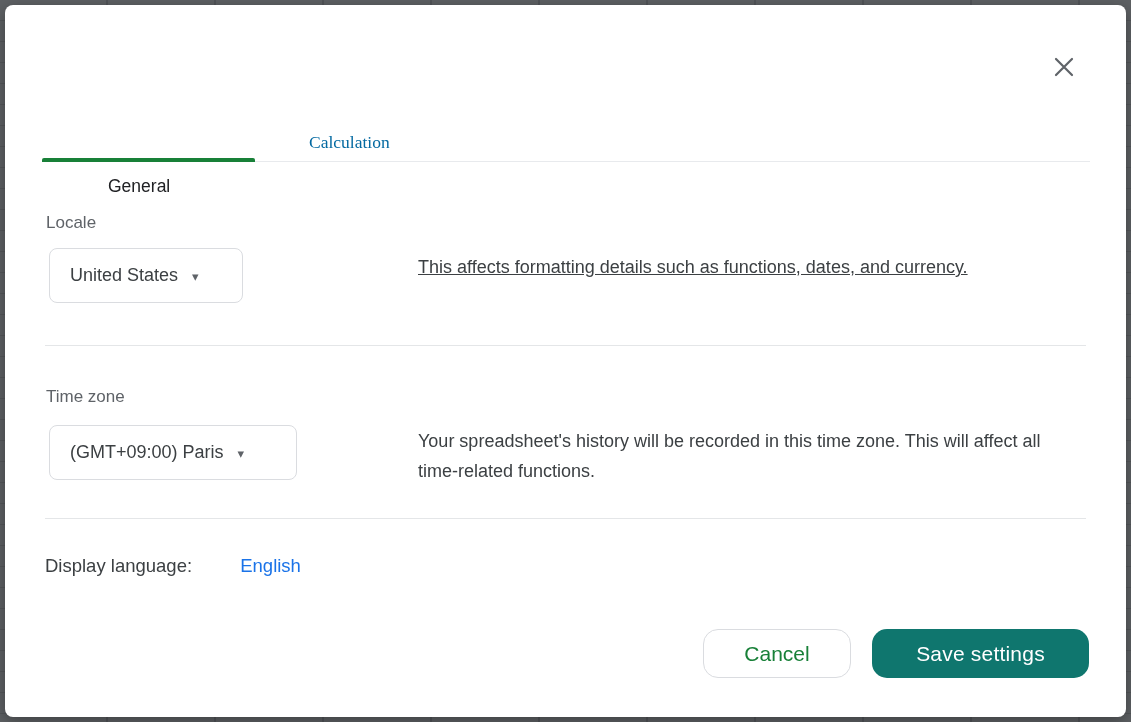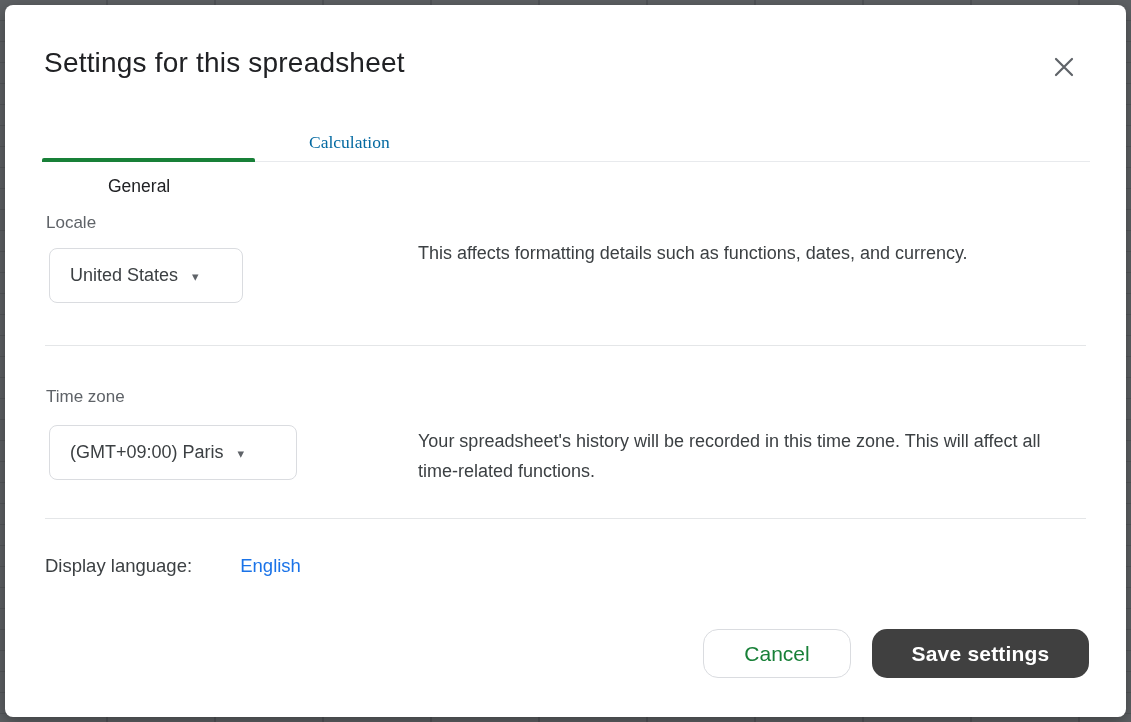--- a/index.html
+++ b/index.html
@@ -93,53 +93,52 @@
     font-family: inherit; font-size: 21px;
     display: flex; align-items: center; justify-content: center;
   }
   .btn-cancel {
     left: 698px; width: 148px;
     background: #ffffff; border: 1px solid #dadce0;
     color: #188038; font-weight: 500;
   }
   .btn-save {
     left: 867px; width: 217px;
-    background: #404040; border: none;
-    color: #ffffff; font-weight: 700;
+    background: #0f766e; border: none;
+    color: #ffffff; font-weight: 400;
     letter-spacing: 0.2px;
   }
 </style>
 </head>
 <body>
 
 <div class="backdrop"></div>
 
 <div class="dialog">
 
-  <h1 class="dialog-title">Settings for this spreadsheet</h1>
 
   <button class="close-btn" aria-label="Close">
     <svg width="22" height="22" viewBox="0 0 22 22">
       <path d="M3 3 L19 19 M19 3 L3 19" stroke="#5f6368" stroke-width="2.2" fill="none" stroke-linecap="round"></path>
     </svg>
   </button>
 
   <div>
     <button class="tab active">General</button>
     <button class="tab inactive">Calculation</button>
     <div class="tabs-divider"></div>
     <div class="tab-underline"></div>
   </div>
 
   <div class="section-label" style="top:206px;">Locale</div>
   <button class="select-box" style="top:243px; min-width:194px;">
     <span>United States</span>
     <span class="arrow">▾</span>
   </button>
-  <div class="section-desc" style="top:233px; width:600px;">This affects formatting details such as functions, dates, and currency.</div>
+  <div class="section-desc" style="top:247px; width:600px;text-decoration:underline;">This affects formatting details such as functions, dates, and currency.</div>
 
   <div class="row-divider" style="top:340px;"></div>
 
   <div class="section-label" style="top:380px;">Time zone</div>
   <button class="select-box" style="top:420px; min-width:248px;">
     <span>(GMT+09:00) Paris</span>
     <span class="arrow">▾</span>
   </button>
   <div class="section-desc" style="top:421px; width:650px;">Your spreadsheet's history will be recorded in this time zone. This will affect all time-related functions.</div>
 

